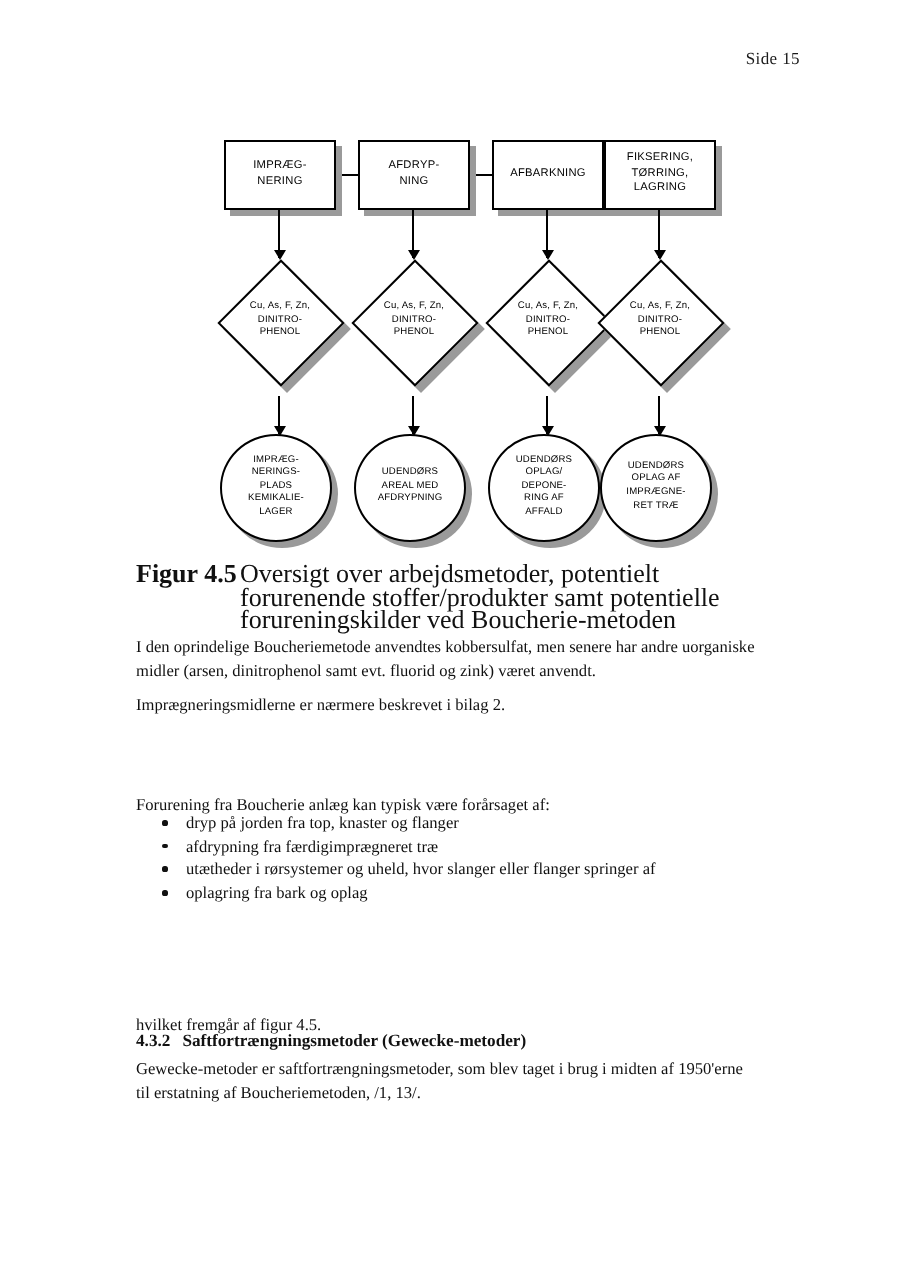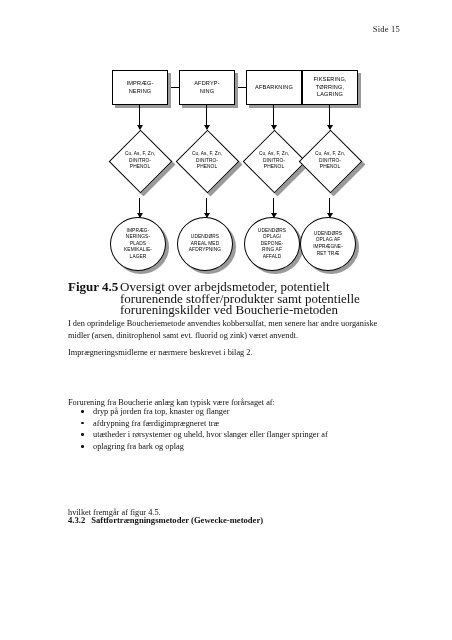--- a/index.html
+++ b/index.html
@@ -417,14 +417,15 @@
     <li><span class="dot"></span><span>utætheder i rørsystemer og uheld, hvor slanger eller flanger springer af</span></li>
     <li><span class="dot"></span><span>oplagring fra bark og oplag</span></li>
   </ul>
 
   <div class="para p-hvilket">hvilket fremgår af figur 4.5.</div>
 
   <div class="sect-head">
     <span class="num">4.3.2</span><span>Saftfortrængningsmetoder (Gewecke-metoder)</span>
   </div>
 
+  <div class="p-gewecke">Gewecke-metoder er saftfortrængningsmetoder, som blev taget i brug i midten af 1950'erne til erstatning af Boucheriemetoden, /1, 13/.</div>
 
 </div>
 
 </body></html>

